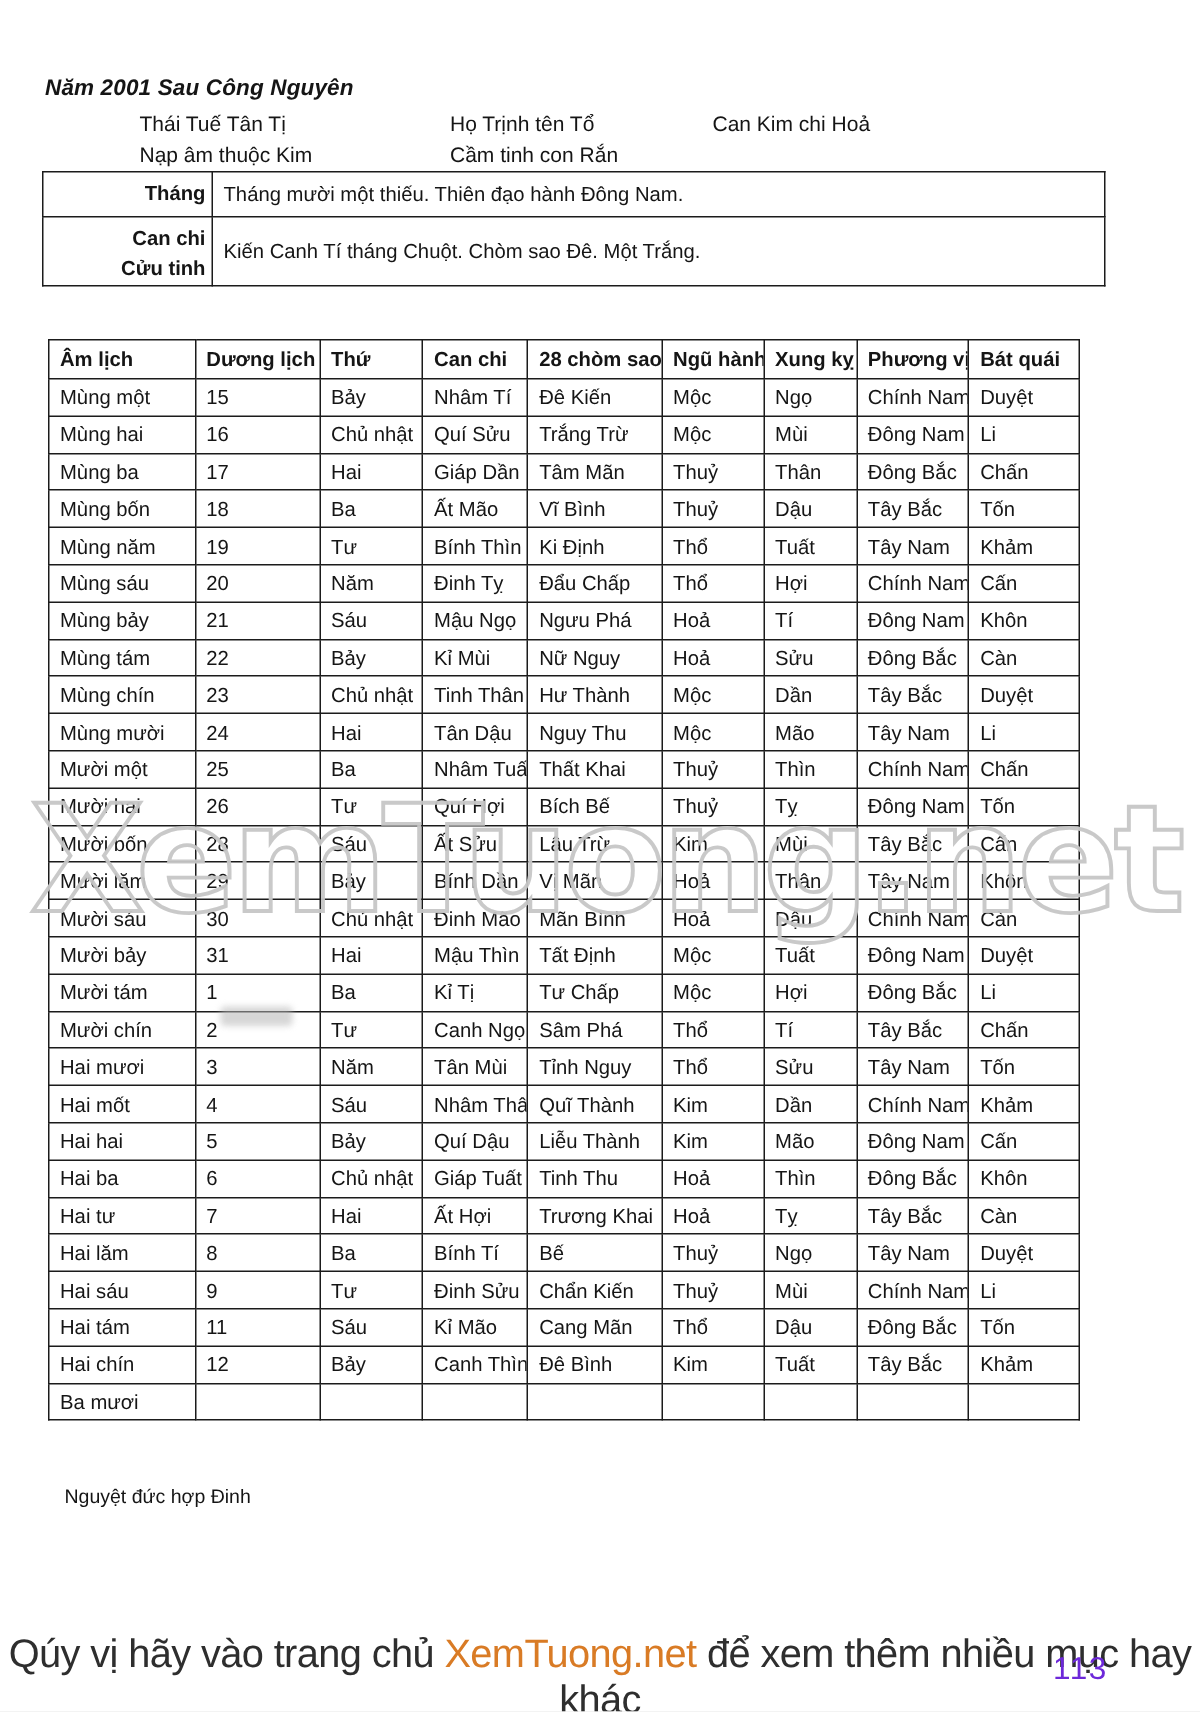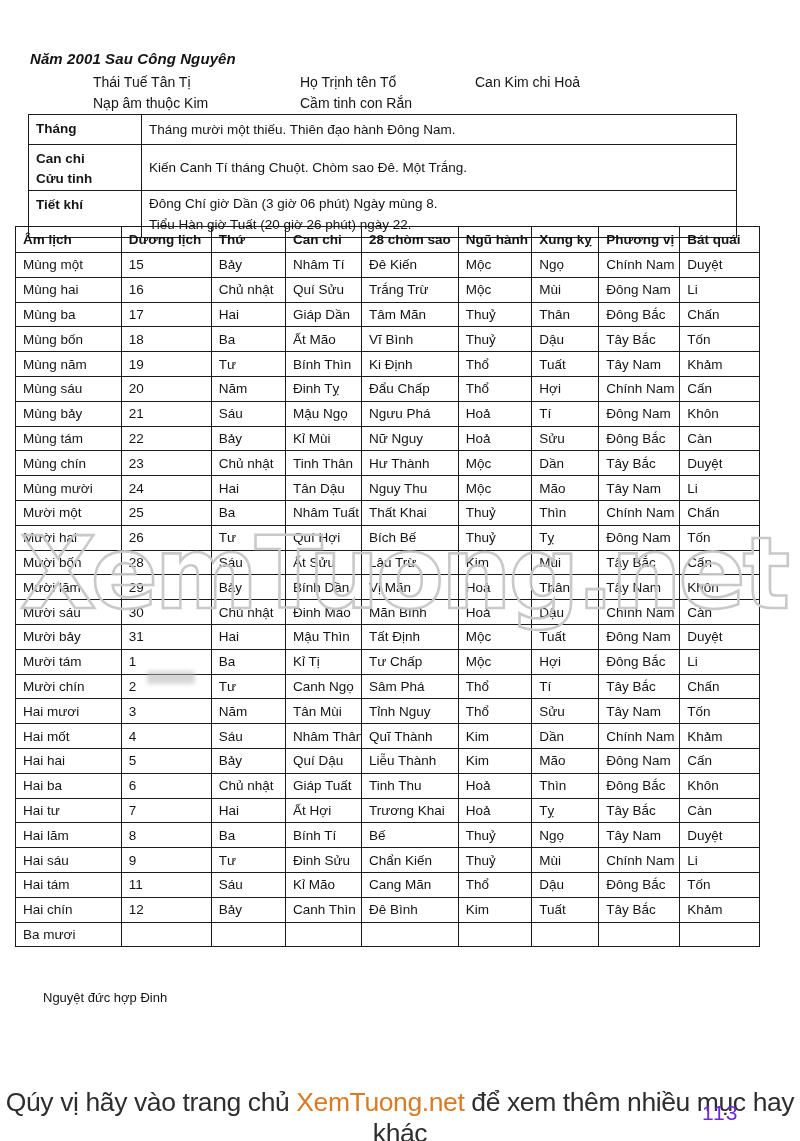--- a/index.html
+++ b/index.html
@@ -17,28 +17,28 @@
   .sh-b{left:300px;top:74px}
   .sh-c{left:475px;top:74px}
   .sh-d{left:93px;top:95px}
   .sh-e{left:300px;top:95px}
 
   table{border-collapse:collapse;table-layout:fixed;}
   td,th{border:1.6px solid #1b1b1b;font-size:13.5px;text-align:left;
     padding:1px 4px 1px 7px;vertical-align:middle;font-weight:normal;overflow:hidden;white-space:nowrap;}
 
   .info{position:absolute;left:28px;top:114px;width:709px;}
-  .info th{width:101px;font-weight:bold;vertical-align:top;padding-top:4px;}
+  .info th{width:101px;font-weight:bold;vertical-align:top;padding-top:4px;text-align:right;}
   .info td div{line-height:21px;}
   .info tr:nth-child(1) th,.info tr:nth-child(1) td{height:24px;}
   .info tr:nth-child(2) th,.info tr:nth-child(2) td{height:40px;}
   .info tr:nth-child(3) th,.info tr:nth-child(3) td{height:41px;}
   .info th div{line-height:20px;}
 
-  .cal{position:absolute;left:15px;top:226px;width:745px;}
+  .cal{position:absolute;left:32px;top:226px;width:688px;}
   .cal th{font-weight:bold;height:23px;}
   .cal td{height:21.8px;}
   col.c0{width:14.2%}col.c1{width:12.1%}col.c2{width:10.0%}
   col.c3{width:10.2%}col.c4{width:13.0%}col.c5{width:9.9%}
   col.c6{width:9.0%}col.c7{width:10.9%}col.c8{width:10.7%}
 
   .note{position:absolute;left:43px;top:990px;font-size:13px;}
 
   .watermark{
     position:absolute;left:20px;top:516px;width:760px;
@@ -84,29 +84,20 @@
             <div>Tháng mười một thiếu. Thiên đạo hành Đông Nam.</div>
           </td>
         </tr>
         <tr>
           <th>
             <div>Can chi</div>
             <div>Cửu tinh</div>
           </th>
           <td>
             <div>Kiến Canh Tí tháng Chuột. Chòm sao Đê. Một Trắng.</div>
-          </td>
-        </tr>
-        <tr>
-          <th>
-            <div>Tiết khí</div>
-          </th>
-          <td>
-            <div>Đông Chí giờ Dần (3 giờ 06 phút) Ngày mùng 8.</div>
-            <div>Tiểu Hàn giờ Tuất (20 giờ 26 phút) ngày 22.</div>
           </td>
         </tr>
       </tbody>
   </table>
 
   <table class="cal">
     <colgroup>
       <col class="c0">
         <col class="c1">
         <col class="c2">

